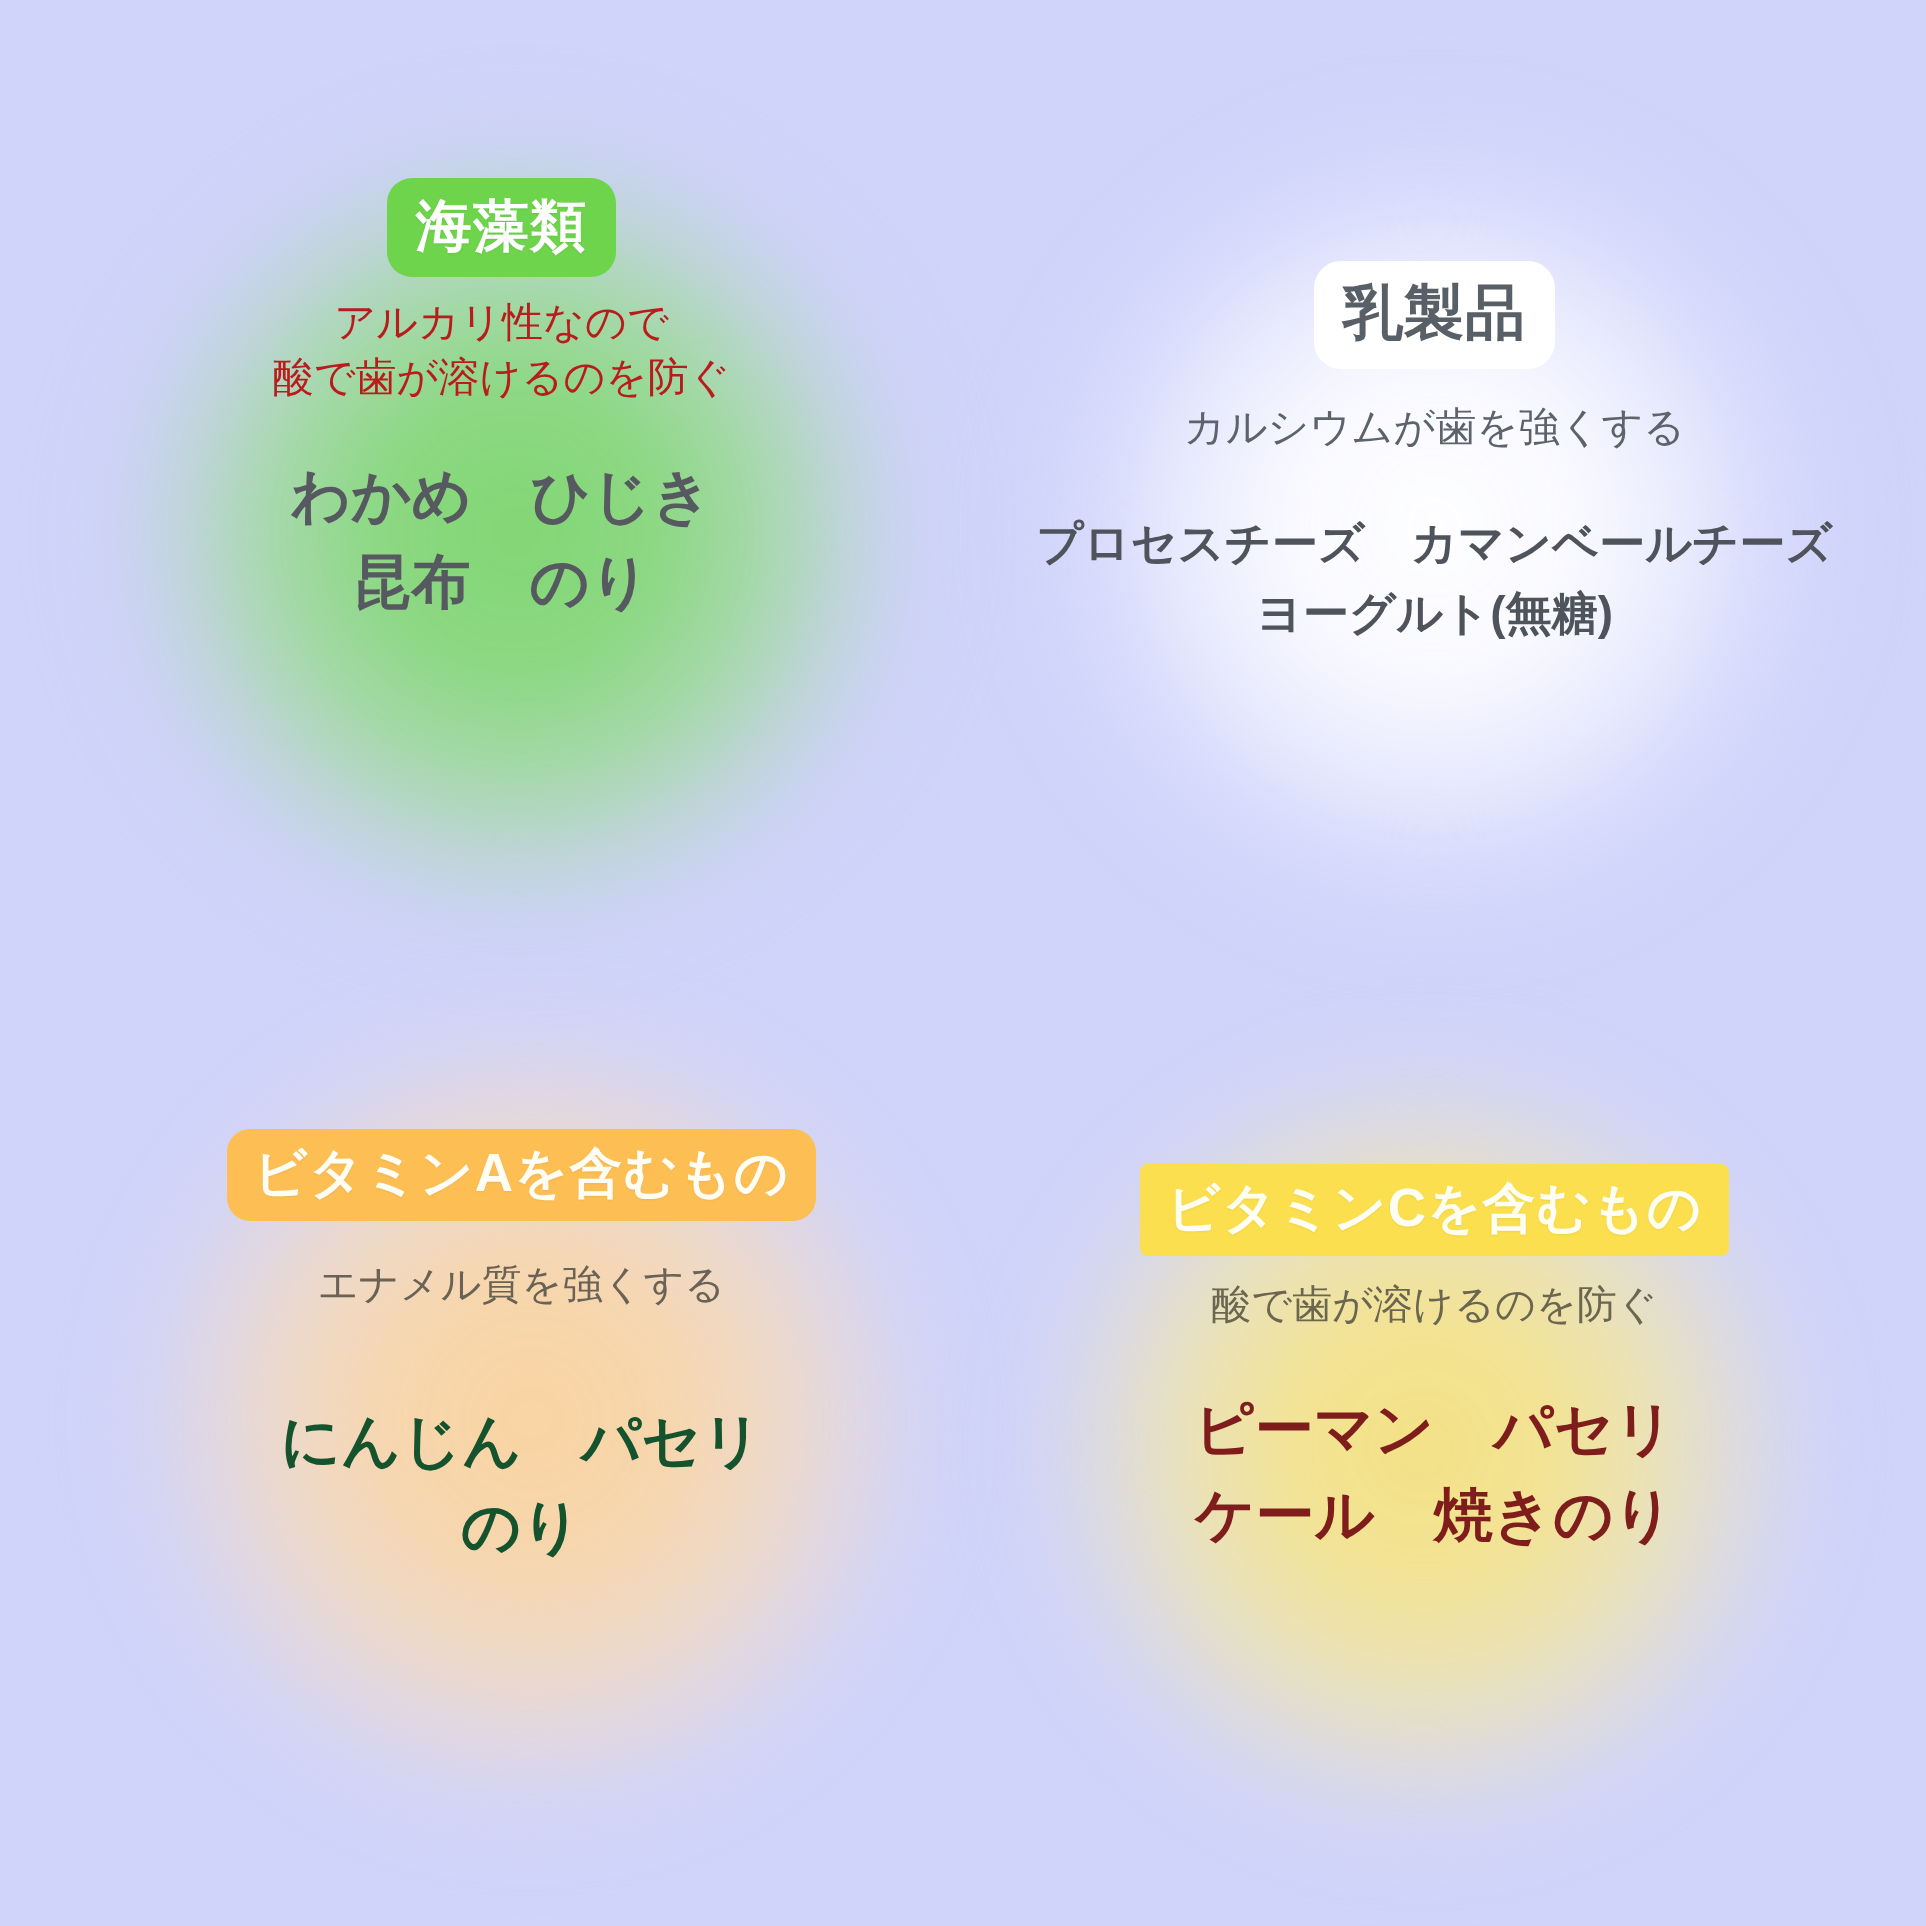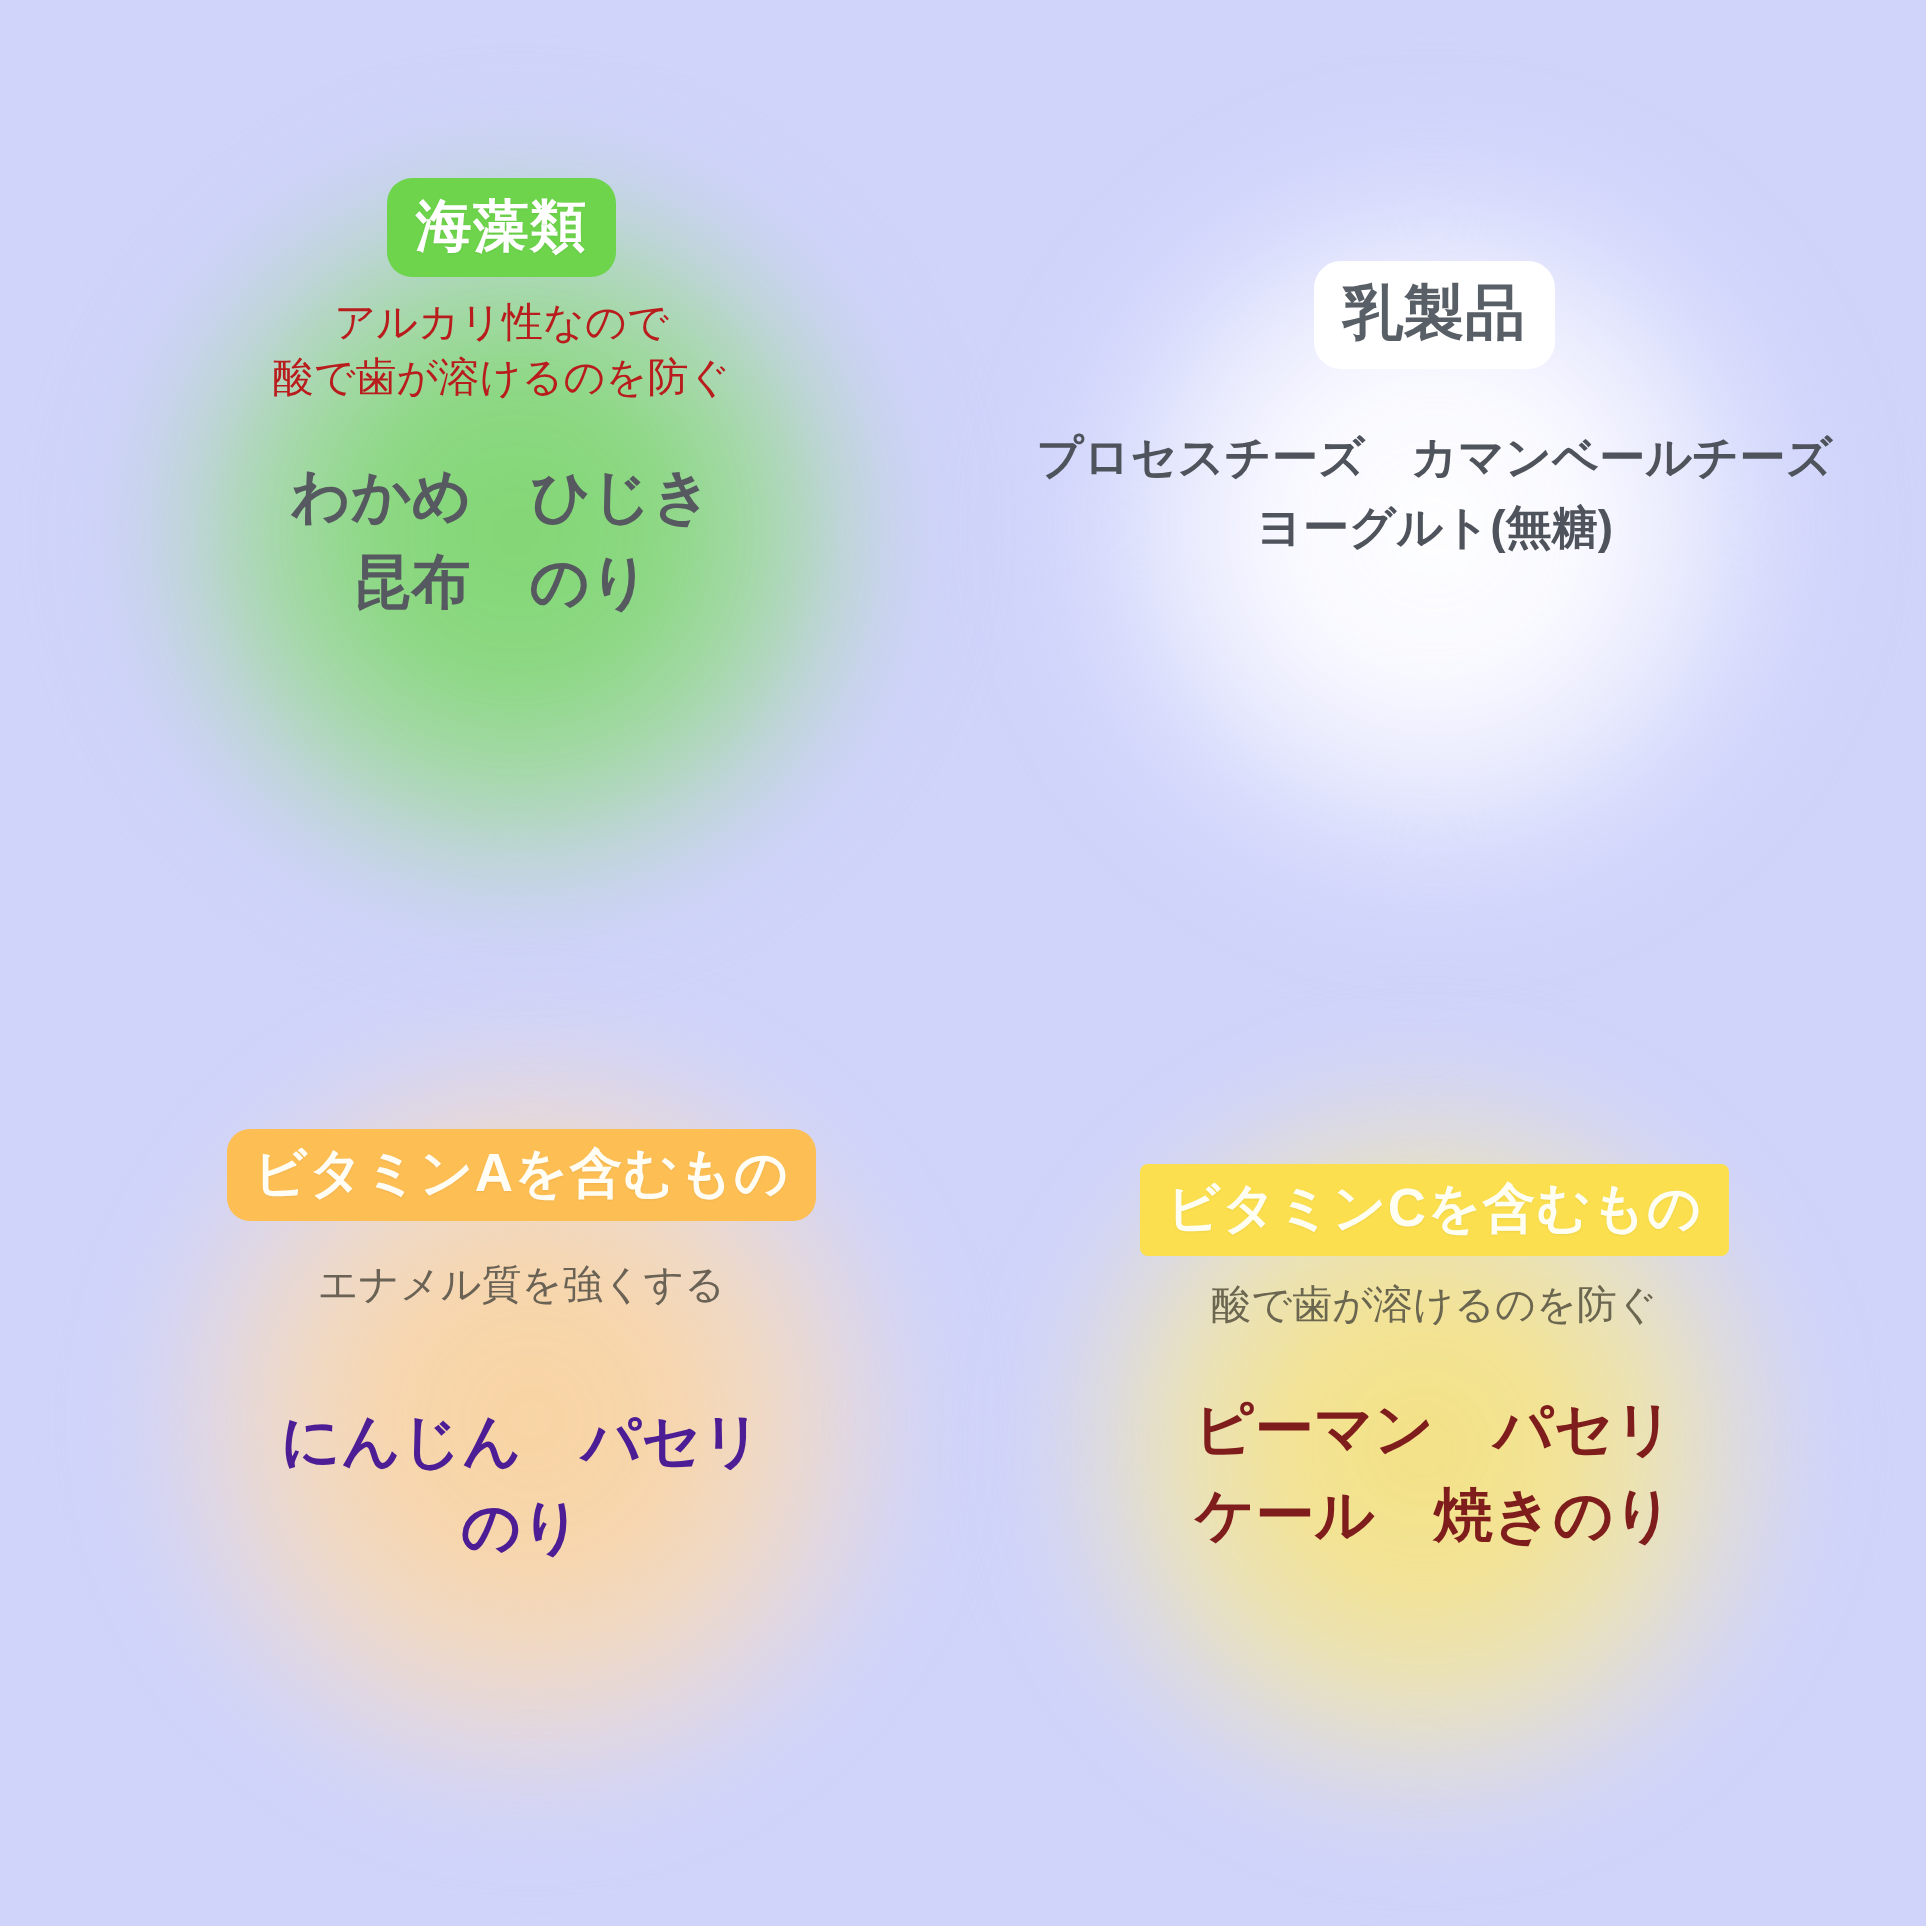--- a/index.html
+++ b/index.html
@@ -156,21 +156,21 @@
   .foods-dairy {
     margin-top: 54px;
     font-size: 46px;
     line-height: 1.52;
     color: #4f545c;
     font-weight: 600;
   }
   .foods-vita {
     margin-top: 58px;
     font-size: 59px;
-    color: #4c1d95;
+    color: #14532d;
   }
   .foods-vitc {
     margin-top: 55px;
     font-size: 59px;
     color: #7f1d1d;
   }
 </style>
 </head>
 <body>
 
@@ -184,20 +184,21 @@
   <div class="panel panel-seaweed">
     <div class="badge badge-seaweed">海藻類</div>
     <div class="subtitle">アルカリ性なので
 酸で歯が溶けるのを防ぐ</div>
     <div class="foods">わかめ　ひじき
 昆布　のり</div>
   </div>
 
   <div class="panel panel-dairy">
     <div class="badge badge-dairy">乳製品</div>
+    <div class="subtitle subtitle-dairy">カルシウムが歯を強くする</div>
     <div class="foods foods-dairy">プロセスチーズ　カマンベールチーズ
 ヨーグルト(無糖)</div>
   </div>
 
   <div class="panel panel-vita">
     <div class="badge badge-vita">ビタミンAを含むもの</div>
     <div class="subtitle subtitle-vita">エナメル質を強くする</div>
     <div class="foods foods-vita">にんじん　パセリ
 のり</div>
   </div>

